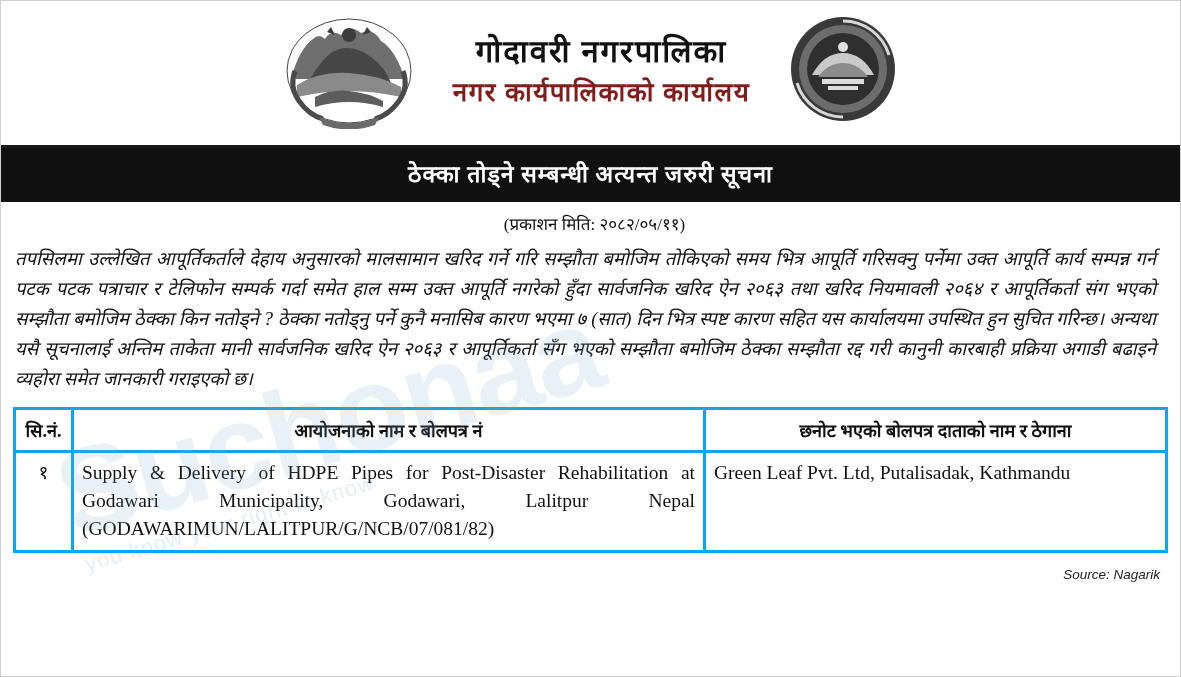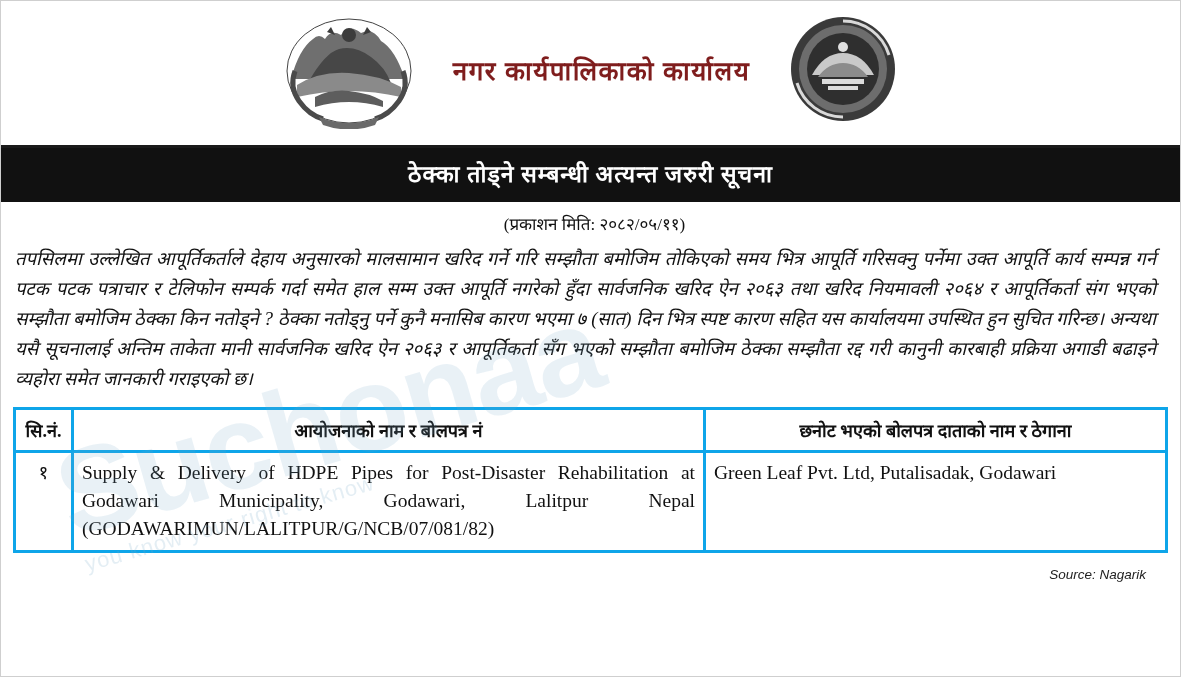--- a/index.html
+++ b/index.html
@@ -165,21 +165,21 @@
   col.c1 { width: 58px; }
   col.c2 { width: 632px; }
   col.c3 { width: auto; }
 
   .source {
     text-align: right;
     font-family: "Liberation Sans", sans-serif;
     font-size: 13.5px;
     font-style: italic;
     color: #222;
-    padding: 14px 34px 0 0;
+    padding: 14px 20px 0 0;
   }
 </style>
 </head>
 <body>
 
 <div class="page">
 
   <div class="watermark">
     <span>Suchonaa</span>
     <small>you know your right to know</small>
@@ -200,20 +200,21 @@
             <path d="M52 18 l4 8 l-8 -3 z" fill="#3c3c3c"></path>
             <path d="M88 18 l-4 8 l8 -3 z" fill="#3c3c3c"></path>
             <path d="M16 62 q-6 16 4 30 q10 14 24 18" fill="none" stroke="#4a4a4a" stroke-width="5"></path>
             <path d="M124 62 q6 16 -4 30 q-10 14 -24 18" fill="none" stroke="#4a4a4a" stroke-width="5"></path>
             <path d="M40 108 q30 12 60 0 l-4 8 q-26 9 -52 0 z" fill="#6a6a6a"></path>
           </g>
         </svg>
       </div>
 
       <div class="header-text">
+        <div class="org-name">गोदावरी नगरपालिका</div>
         <div class="org-office">नगर कार्यपालिकाको कार्यालय</div>
       </div>
 
       <div class="emblem-right">
         <svg width="118" height="112" viewBox="0 0 118 112" aria-hidden="true">
           <circle cx="59" cy="56" r="52" fill="#3a3a3a"></circle>
           <circle cx="59" cy="56" r="44" fill="#6d6d6d"></circle>
           <circle cx="59" cy="56" r="36" fill="#2f2f2f"></circle>
           <path d="M28 62 q12 -22 31 -22 q19 0 31 22 z" fill="#c9c9c9"></path>
           <path d="M34 64 q10 -14 25 -14 q15 0 25 14 z" fill="#8c8c8c"></path>
@@ -247,21 +248,21 @@
         <tr>
           <th>सि.नं.</th>
           <th>आयोजनाको नाम र बोलपत्र नं</th>
           <th>छनोट भएको बोलपत्र दाताको नाम र ठेगाना</th>
         </tr>
       </thead>
       <tbody>
         <tr>
           <td class="col-sn">१</td>
           <td class="col-project">Supply &amp; Delivery of HDPE Pipes for Post-Disaster Rehabilitation at Godawari Municipality, Godawari, Lalitpur Nepal (GODAWARIMUN/LALITPUR/G/NCB/07/081/82)</td>
-          <td class="col-bidder">Green Leaf Pvt. Ltd, Putalisadak, Godawari</td>
+          <td class="col-bidder">Green Leaf Pvt. Ltd, Putalisadak, Kathmandu</td>
         </tr>
       </tbody>
     </table>
   </div>
 
   <div class="source">Source: Nagarik</div>
 
 </div>
 
 </body></html>

